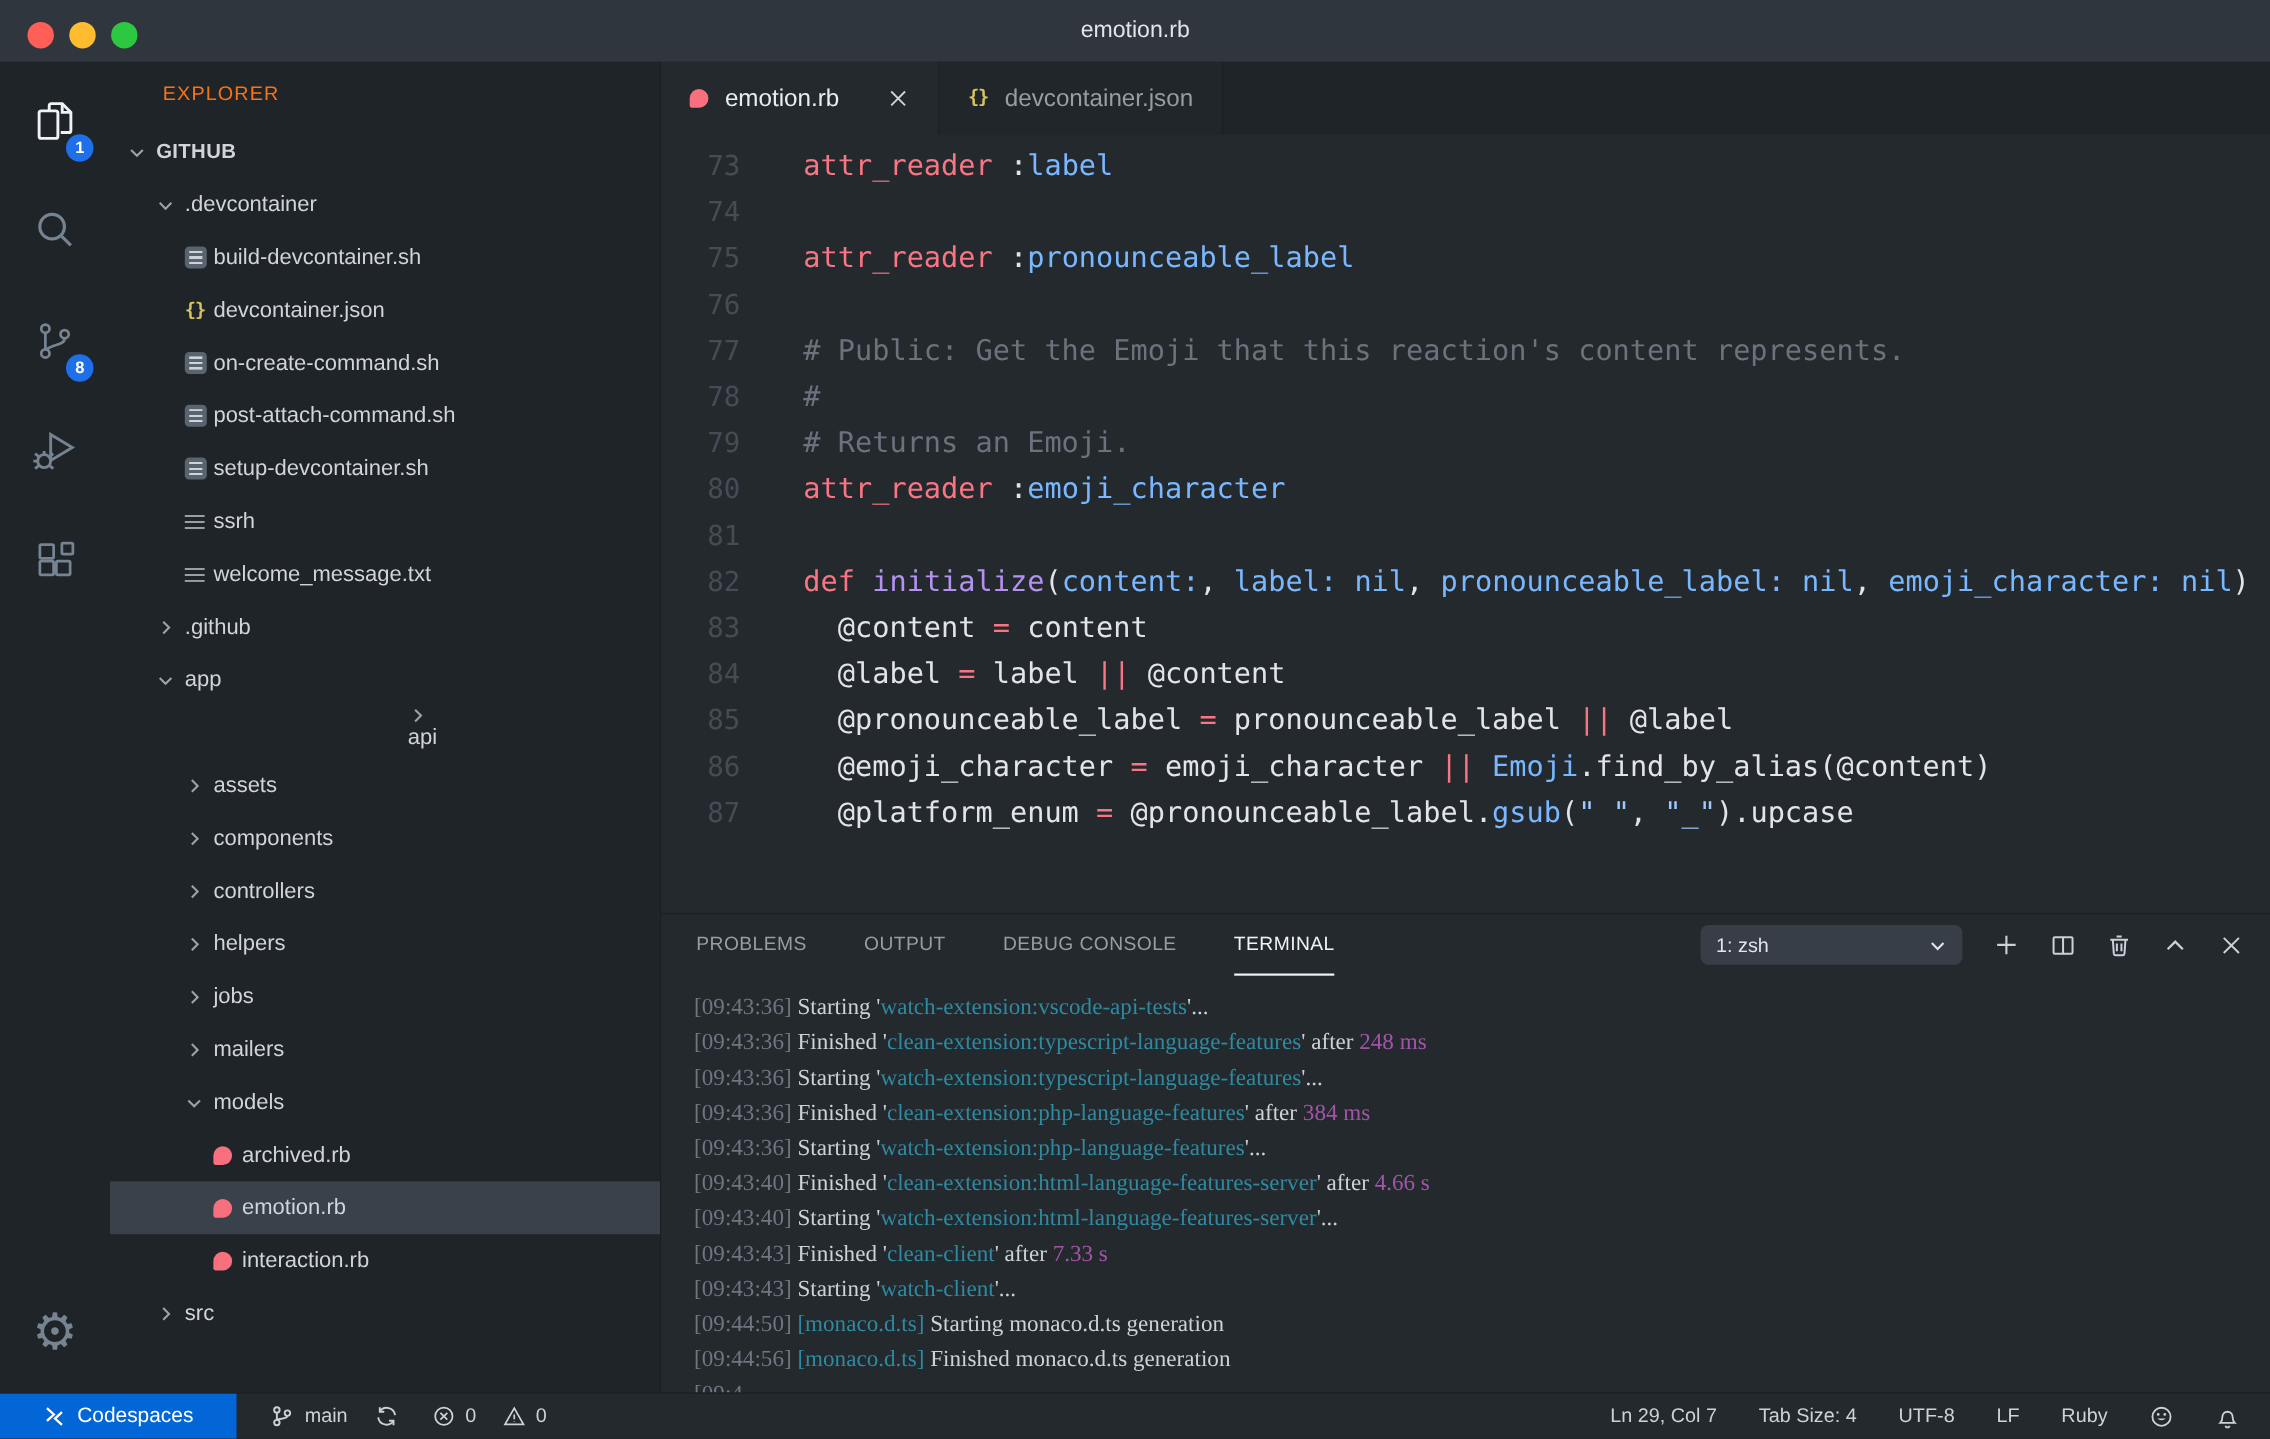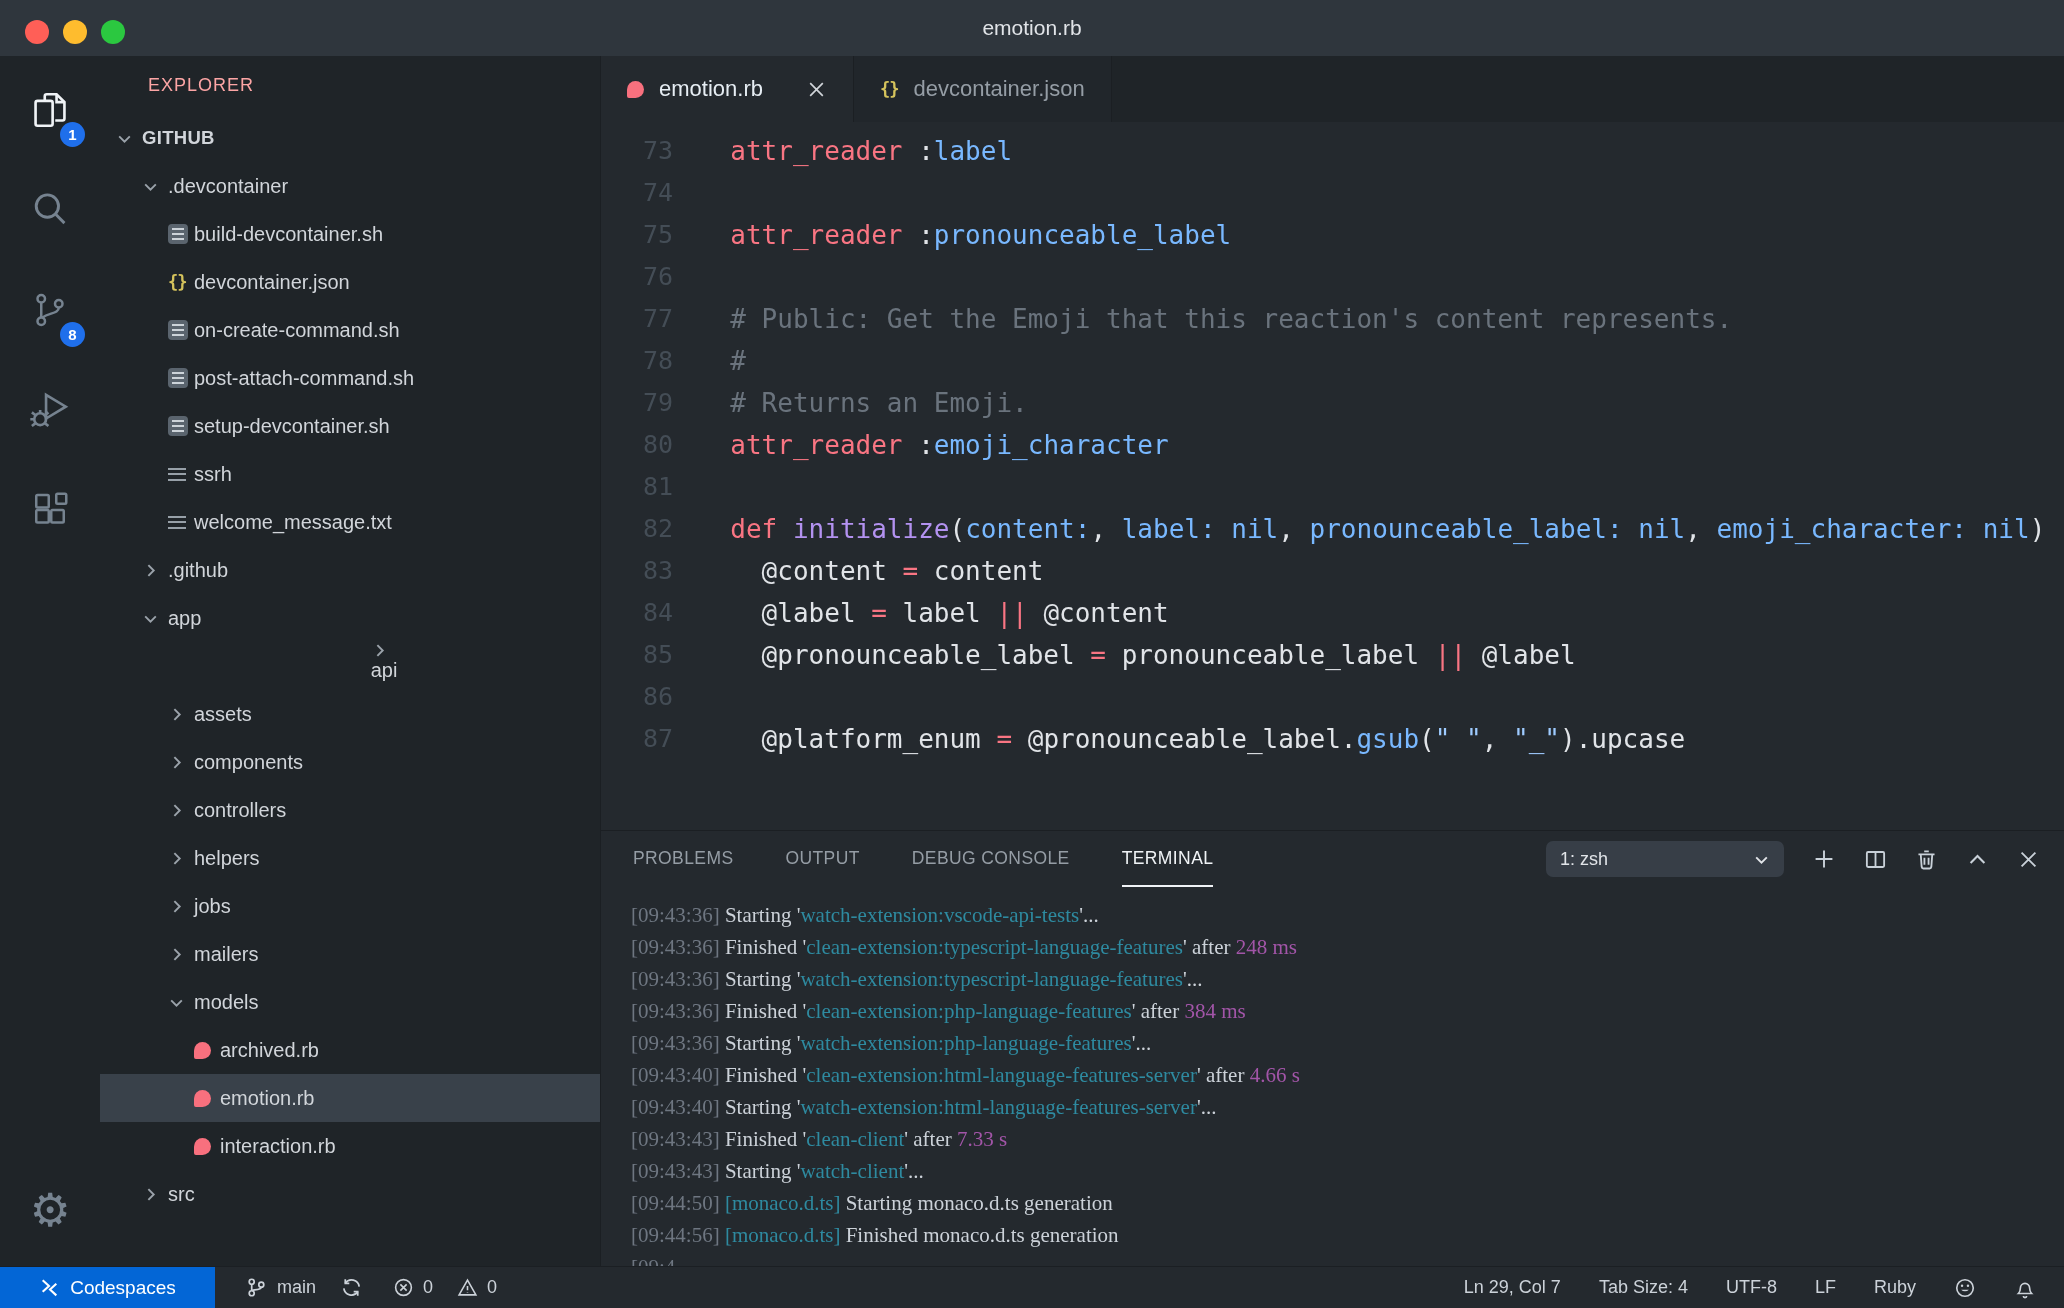--- a/index.html
+++ b/index.html
@@ -26,21 +26,21 @@
   .ab-item.active { color:#f0f3f6; }
   .ab-item.bottom { margin-top:auto; }
   .ab-badge { position:absolute; right:15px; bottom:15px; min-width:25px; height:25px; padding:0 6px;
               border-radius:13px; background:var(--badge); color:#fff; font-size:15px; font-weight:700;
               display:flex; align-items:center; justify-content:center; }
   .gear { font-size:46px; line-height:1; font-family:"DejaVu Sans", sans-serif; }
 
   
   .sidebar { width:500px; flex:0 0 auto; background:#1f2428; overflow:hidden; }
   .sidebar-header { height:58px; display:flex; align-items:center; padding-left:48px;
-                    color:#fca5a5; font-size:18px; letter-spacing:1px; }
+                    color:#f97316; font-size:18px; letter-spacing:1px; }
   .trow { height:48px; display:flex; align-items:center; color:#d1d5da; font-size:20px; cursor:pointer; }
   .trow.selected { background:#39414a; }
   .chev { width:26px; flex:0 0 auto; display:flex; align-items:center; color:#9aa2aa; }
   .fi { width:26px; flex:0 0 auto; display:flex; align-items:center; }
   .fi-ruby i { display:block; width:17px; height:17px; background:var(--ruby);
                border-radius:52% 52% 52% 12%; }
   .fi-json { font-family:"DejaVu Sans Mono", monospace; font-size:17px; font-weight:700;
              color:var(--json-icon); letter-spacing:-1px; }
   .fi-shell i { position:relative; display:block; width:20px; height:20px; background:#5a646e; border-radius:4px; }
   .fi-shell i::after { content:""; position:absolute; left:4px; right:4px; top:4px; bottom:4px;
@@ -394,20 +394,21 @@
           <div class="cline">
             <span class="lnum">84</span>
             <span class="ltext"><span class="tk-p">    @label </span><span class="tk-k">=</span><span class="tk-p"> label </span><span class="tk-k">||</span><span class="tk-p"> @content</span></span>
           </div>
           <div class="cline">
             <span class="lnum">85</span>
             <span class="ltext"><span class="tk-p">    @pronounceable_label </span><span class="tk-k">=</span><span class="tk-p"> pronounceable_label </span><span class="tk-k">||</span><span class="tk-p"> @label</span></span>
           </div>
           <div class="cline">
             <span class="lnum">86</span>
+            <span class="ltext"><span class="tk-p">    @emoji_character </span><span class="tk-k">=</span><span class="tk-p"> emoji_character </span><span class="tk-k">||</span><span class="tk-p"> </span><span class="tk-b">Emoji</span><span class="tk-p">.find_by_alias(@content)</span></span>
           </div>
           <div class="cline">
             <span class="lnum">87</span>
             <span class="ltext"><span class="tk-p">    @platform_enum </span><span class="tk-k">=</span><span class="tk-p"> @pronounceable_label.</span><span class="tk-b">gsub</span><span class="tk-p">(</span><span class="tk-s">" "</span><span class="tk-p">, </span><span class="tk-s">"_"</span><span class="tk-p">)</span><span class="tk-p">.upcase</span></span>
           </div>
         </div>
 
       <div class="panel">
         <div class="panel-header">
           <div class="ptabs" id="ptabs">

